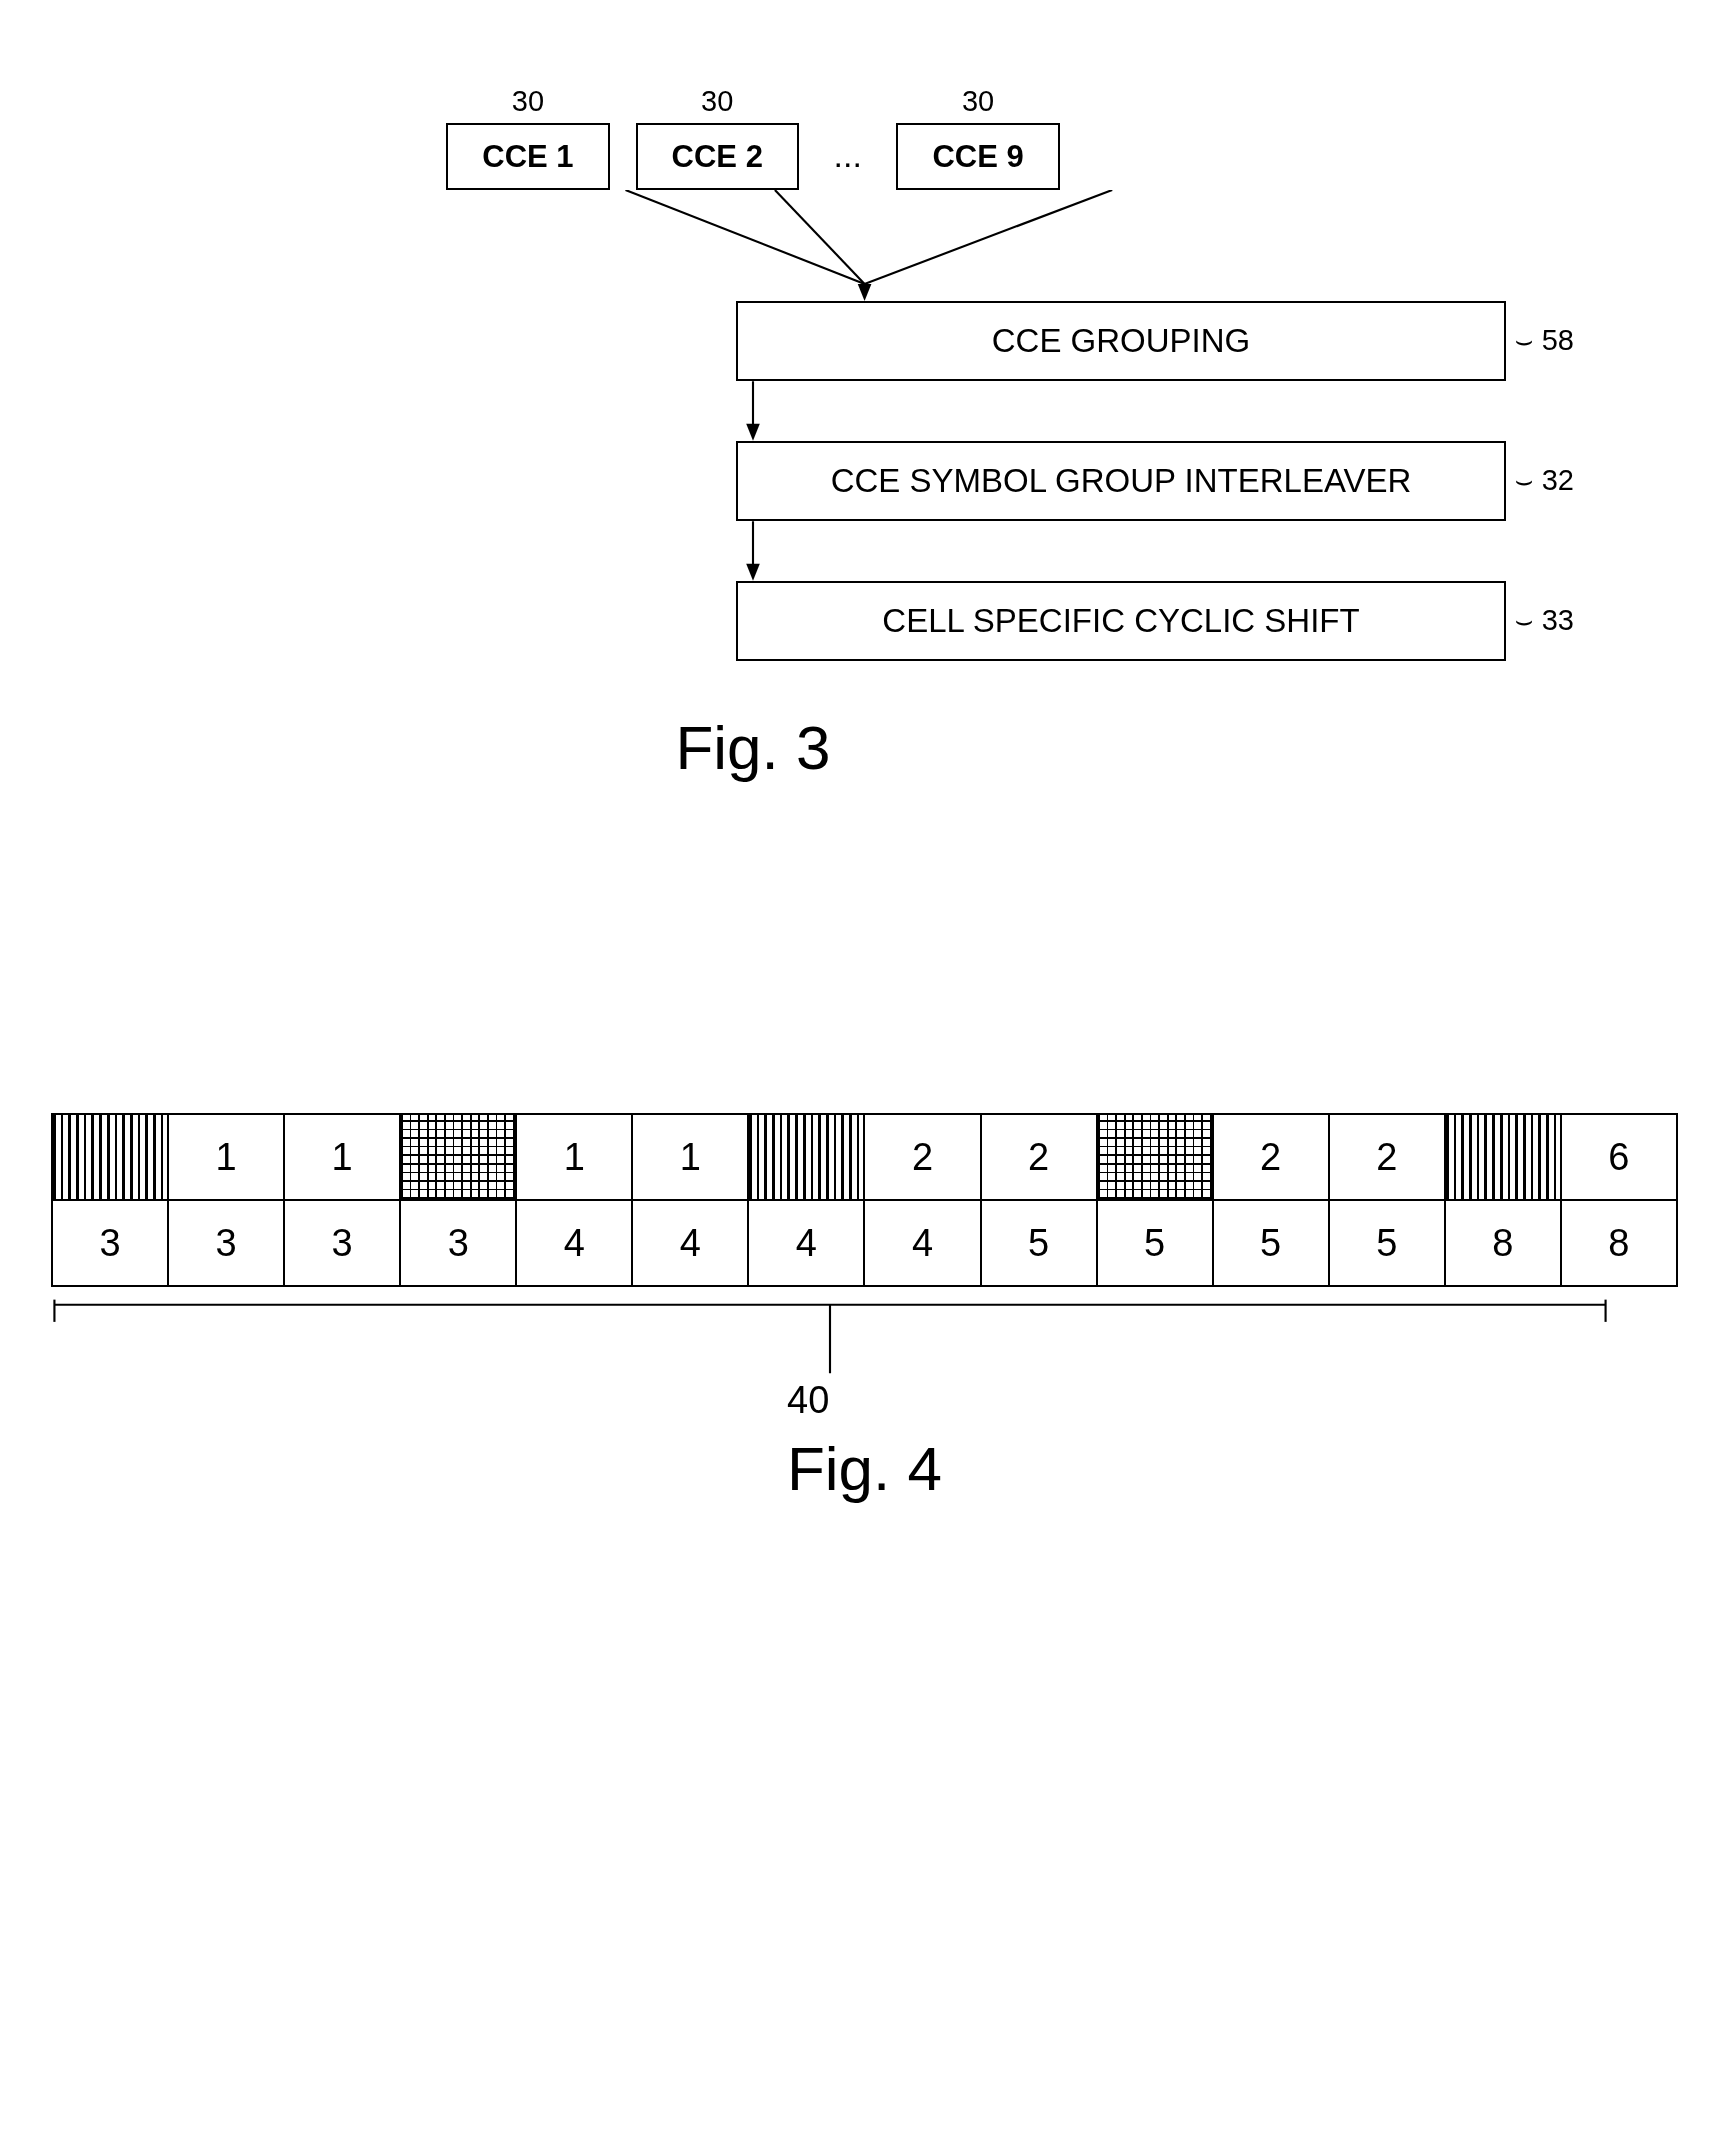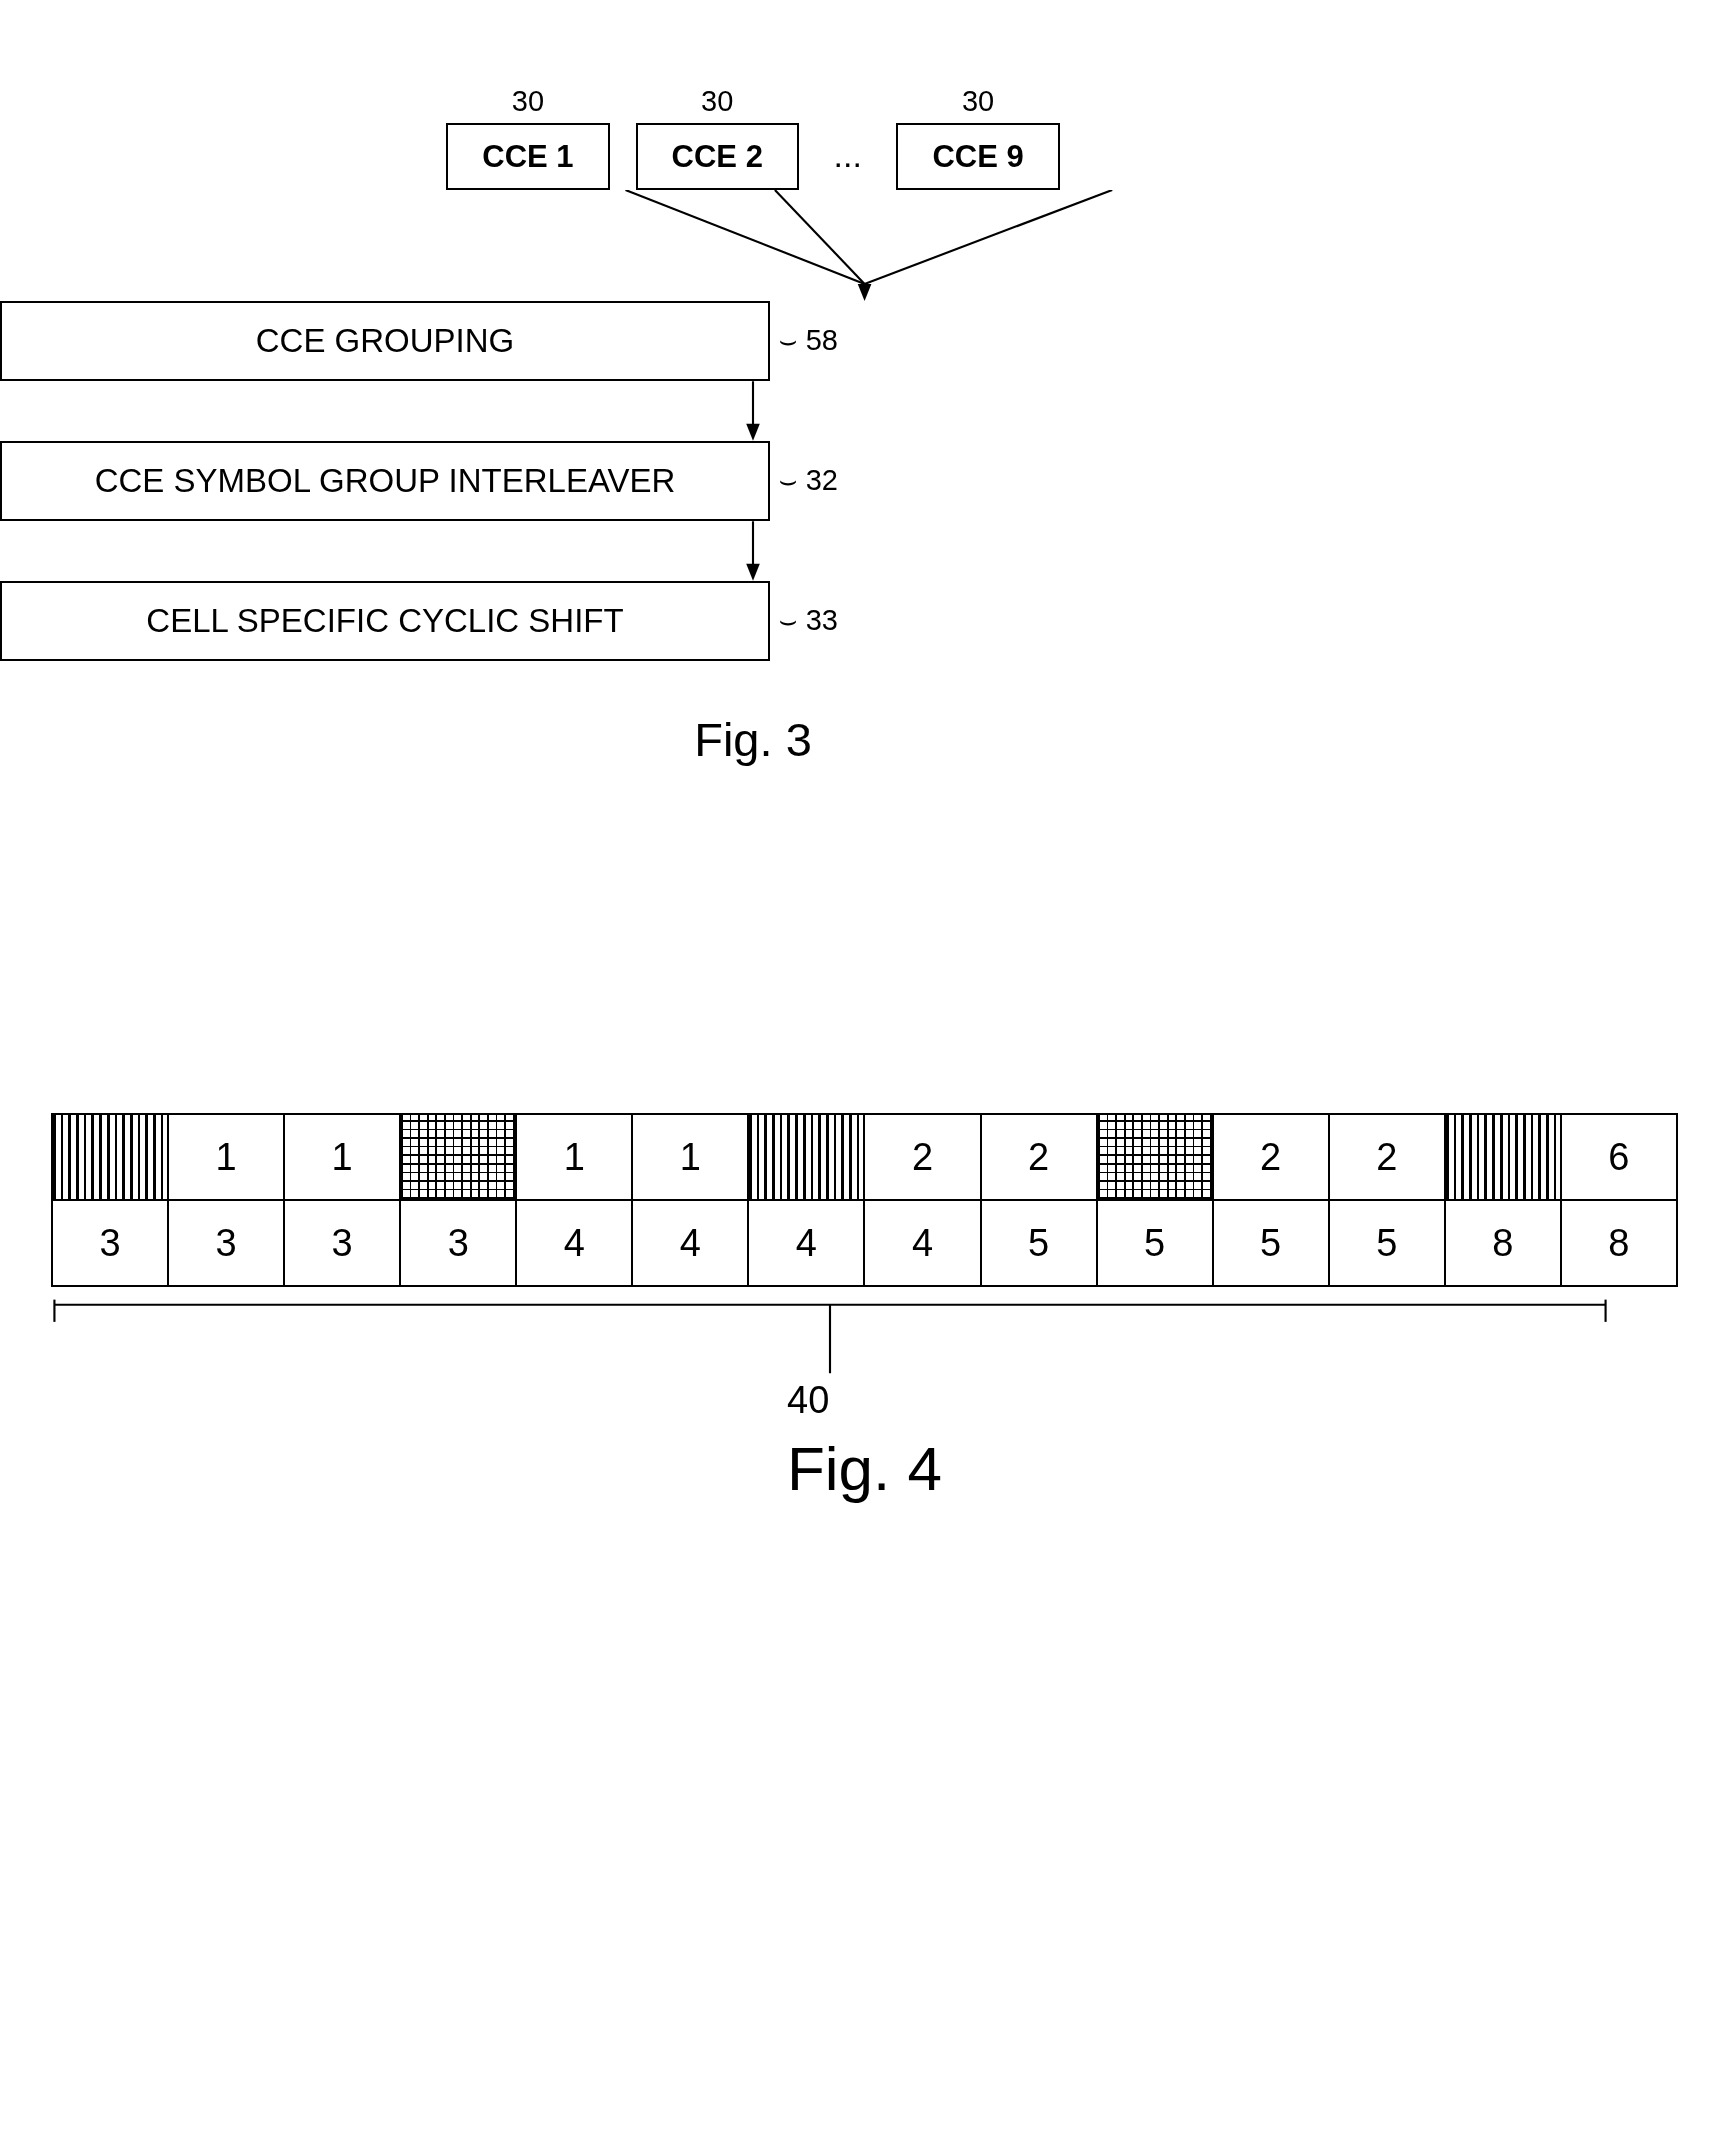--- a/index.html
+++ b/index.html
@@ -56,21 +56,21 @@
     .cce-dots {
       font-size: 34px;
       padding-top: 51px;
       padding-left: 8.6px;
       padding-right: 8.6px;
     }
 
     
     .flow-box-row {
       display: flex;
-      justify-content: flex-start;
+      justify-content: flex-end;
       margin: 0 auto;
     }
 
     .flow-box {
       border: 2.6px solid #000;
       padding: 19px 51px;
       font-size: 33px;
       font-weight: normal;
       background: #fff;
       text-align: center;
@@ -95,21 +95,21 @@
     .arrow-down svg {
       display: block;
     }
 
     .fig-caption {
       text-align: center;
       margin-top: 26px;
     }
 
     .fig-caption .fig-num {
-      font-size: 47px;
+      font-size: 62px;
       font-family: Arial, sans-serif;
     }
 
     .fig-caption .prior-art {
       font-size: 33px;
       font-style: italic;
       font-family: Arial, sans-serif;
     }
 
     

